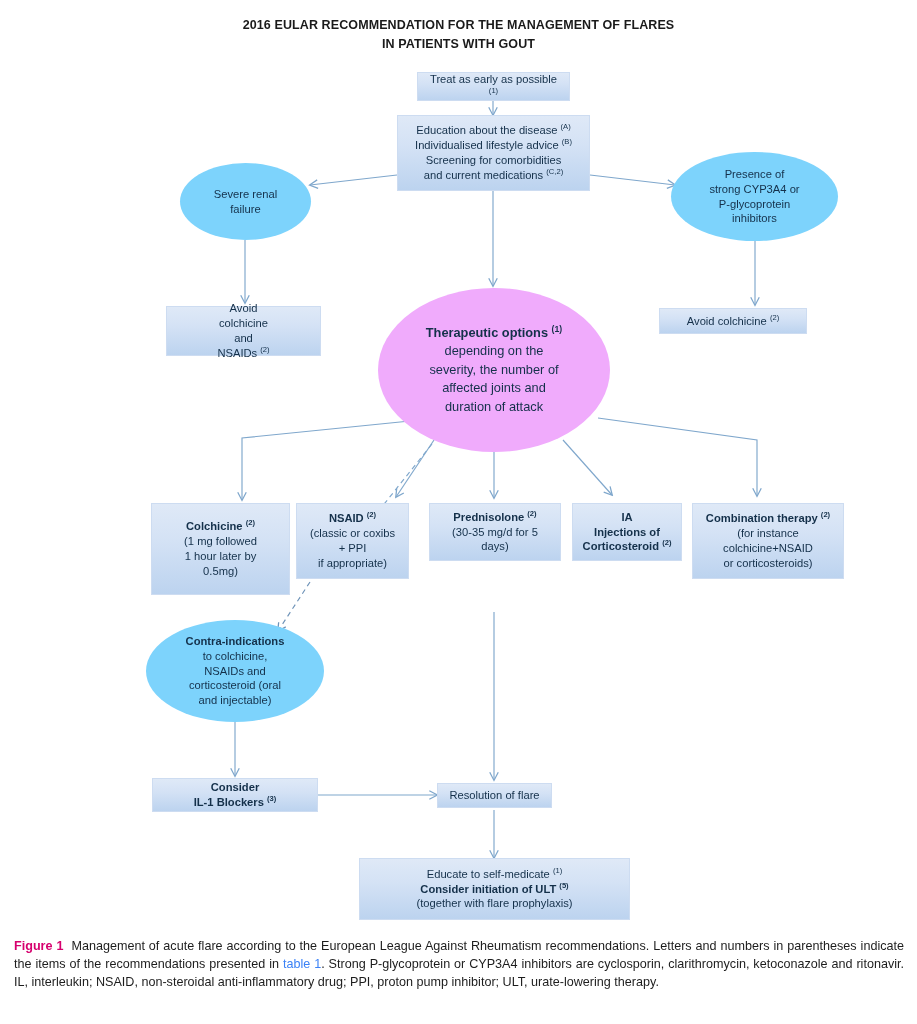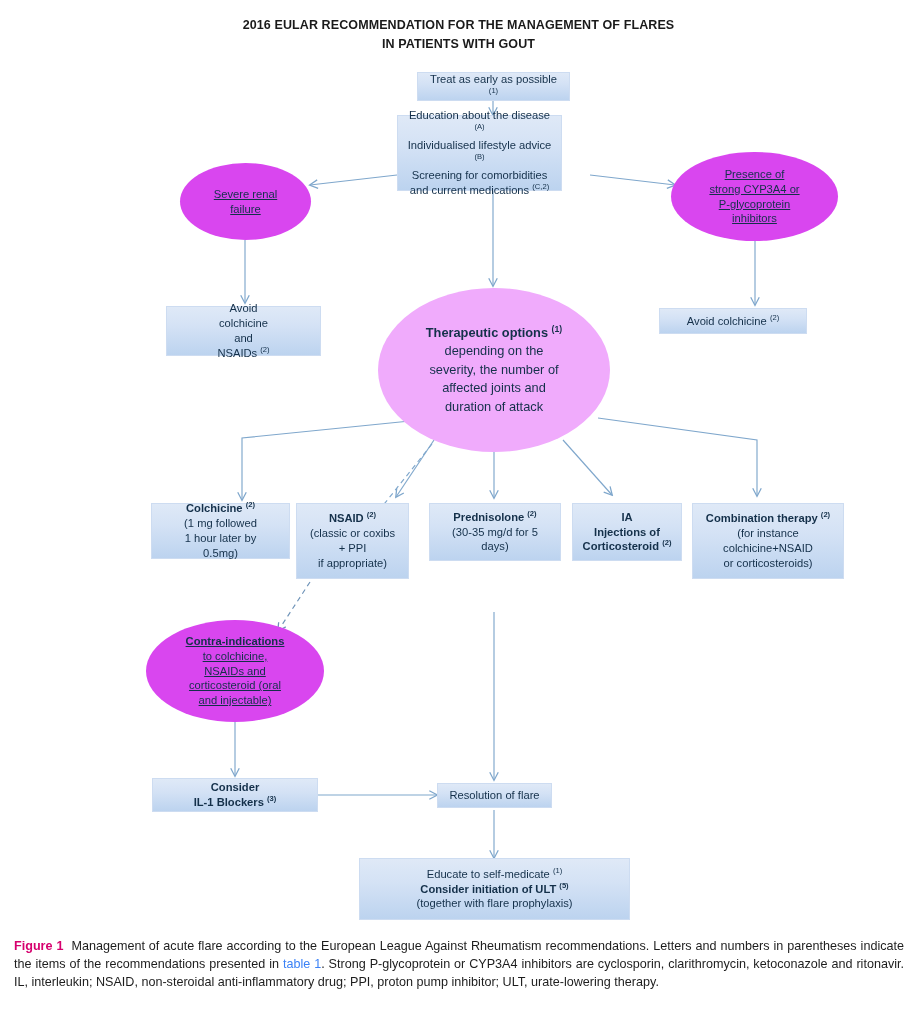--- a/index.html
+++ b/index.html
@@ -50,23 +50,22 @@
     color: #14304a;
     font-size: 11.2px;
     line-height: 1.33;
     padding: 4px 6px;
   }
   .box {
     background: linear-gradient(to bottom, #dfe9f7 0%, #d4e2f5 40%, #bcd3ef 100%);
     border: 1px solid #cddcf1;
   }
   .ellipse {
-    background: #d946ef;
+    background: #7dd3fc;
     border-radius: 50%;
-    text-decoration: underline;
   }
   .ellipse-big {
     background: #f0abfc;
     border-radius: 50%;
   }
   .node .ln { display: block; }
   .bold { font-weight: bold; }
   sup {
     font-size: 0.68em;
     vertical-align: super;
@@ -146,21 +145,21 @@
       <path d="M494,810 L494,858" marker-end="url(#ah)"></path>
     </g>
   </svg>
 
   <div class="node box" style="left:417px; top:72px; width:153px; height:29px;">
     <div>
         <span class="ln">Treat as early as possible <sup>(1)</sup></span>
       </div>
   </div>
 
-  <div class="node box" style="left:397px; top:115px; width:165px; height:76px;">
+  <div class="node box" style="left:397px; top:115px; width:193px; height:76px;">
     <div>
         <span class="ln">Education about the disease <sup>(A)</sup></span>
         <span class="ln">Individualised lifestyle advice <sup>(B)</sup></span>
         <span class="ln">Screening for comorbidities</span>
         <span class="ln">and current medications <sup>(C,2)</sup></span>
       </div>
   </div>
 
   <div class="node ellipse" style="left:180px; top:163px; width:131px; height:77px;">
     <div>
@@ -196,21 +195,21 @@
   <div class="node ellipse-big" style="left:378px; top:288px; width:232px; height:164px; font-size:12.8px; line-height:1.44;">
     <div>
         <span class="ln bold">Therapeutic options <sup>(1)</sup></span>
         <span class="ln">depending on the</span>
         <span class="ln">severity, the number of</span>
         <span class="ln">affected joints and</span>
         <span class="ln">duration of attack</span>
       </div>
   </div>
 
-  <div class="node box" style="left:151px; top:503px; width:139px; height:56px;">
+  <div class="node box" style="left:151px; top:503px; width:139px; height:92px;">
     <div>
         <span class="ln bold">Colchicine <sup>(2)</sup></span>
         <span class="ln">(1 mg  followed</span>
         <span class="ln">1 hour later by</span>
         <span class="ln">0.5mg)</span>
       </div>
   </div>
 
   <div class="node box" style="left:296px; top:503px; width:113px; height:76px;">
     <div>

